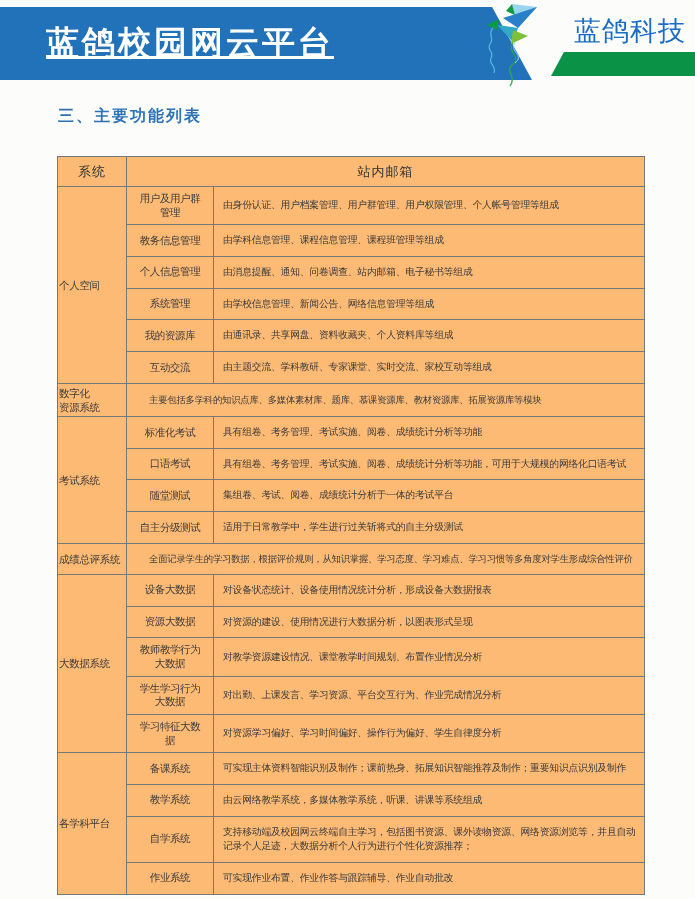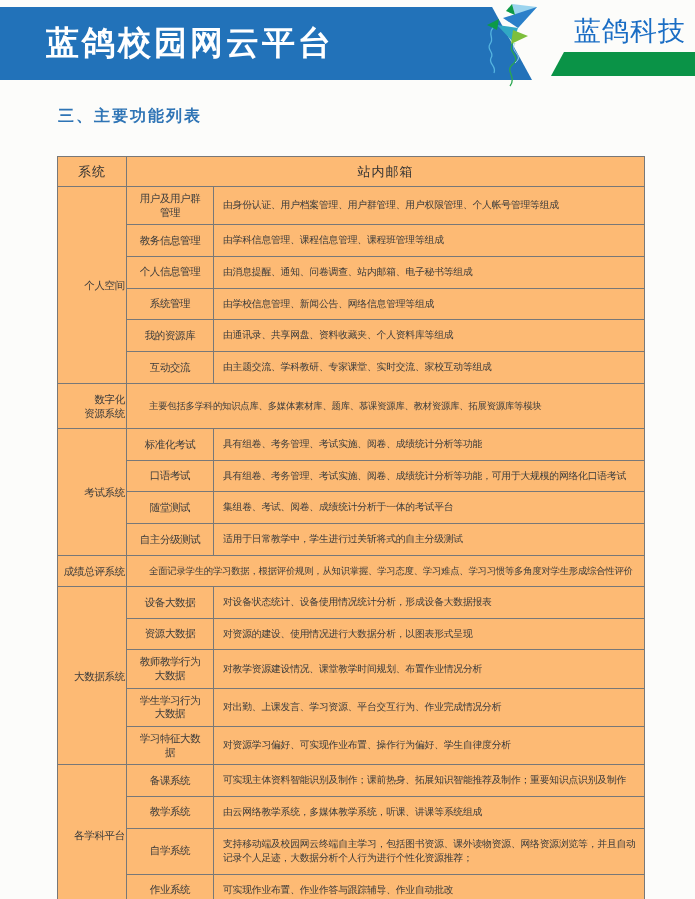--- a/index.html
+++ b/index.html
@@ -12,20 +12,21 @@
   
   .banner{
     position:absolute;left:0;top:7px;width:532px;height:73px;
     background:var(--banner-blue,#2272b9);
     clip-path:polygon(0 0,92.5% 0,100% 100%,0 100%);
   }
   .banner-title{
     position:absolute;left:46px;top:21px;
     font-size:33px;font-weight:bold;color:#ffffff;letter-spacing:3px;
     white-space:nowrap;
+    text-decoration:underline;
   }
   .green-stripe{
     position:absolute;left:551px;top:52px;width:144px;height:24px;
     background:var(--brand-green,#0a9347);
     clip-path:polygon(9% 0,100% 0,100% 100%,0 100%);
   }
   .company-name{
     position:absolute;left:574px;top:13px;
     font-size:27px;font-weight:normal;color:var(--logo-blue,#1a6dc4);
     letter-spacing:1px;white-space:nowrap;
@@ -45,22 +46,22 @@
   }
   .func-table th,.func-table td{
     border:1px solid #787878;
     vertical-align:middle;
   }
   .func-table th{
     height:27px;font-size:13px;font-weight:500;color:#333;
     text-align:center;letter-spacing:1px;
   }
   td.sys{
-    text-align:right;font-size:10.5px;letter-spacing:-0.3px;
-    white-space:pre-line;line-height:1.35;padding:8px 1px;color:#3b3b3b;
+    text-align:left;font-size:10.5px;letter-spacing:-0.3px;
+    white-space:pre-line;line-height:1.35;padding:2px 1px;color:#3b3b3b;
   }
   td.sub{
     text-align:center;font-size:10.5px;letter-spacing:-0.4px;
     white-space:pre-line;line-height:1.3;padding:5px 10px;color:#3b3b3b;
   }
   td.desc{
     font-size:9.8px;letter-spacing:-0.2px;line-height:1.5;
     padding:8px 6px 8px 9px;color:#3b3b3b;margin-top:32px;
   }
   td.desc.merged{
@@ -173,21 +174,21 @@
 大数据</td>
         <td class="desc">对教学资源建设情况、课堂教学时间规划、布置作业情况分析</td>
       </tr>
       <tr>
         <td class="sub">学生学习行为
 大数据</td>
         <td class="desc">对出勤、上课发言、学习资源、平台交互行为、作业完成情况分析</td>
       </tr>
       <tr>
         <td class="sub">学习特征大数据</td>
-        <td class="desc">对资源学习偏好、可实现作业布置、操作行为偏好、学生自律度分析</td>
+        <td class="desc">对资源学习偏好、学习时间偏好、操作行为偏好、学生自律度分析</td>
       </tr>
       <tr>
         <td class="sys" rowspan="4">各学科平台</td>
         <td class="sub">备课系统</td>
         <td class="desc">可实现主体资料智能识别及制作；课前热身、拓展知识智能推荐及制作；重要知识点识别及制作</td>
       </tr>
       <tr>
         <td class="sub">教学系统</td>
         <td class="desc">由云网络教学系统，多媒体教学系统，听课、讲课等系统组成</td>
       </tr>

